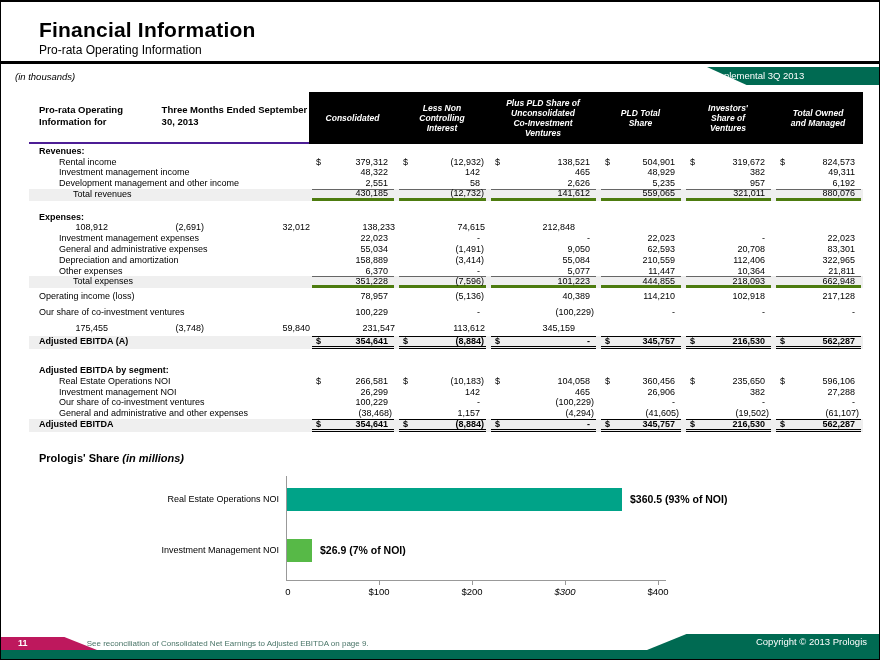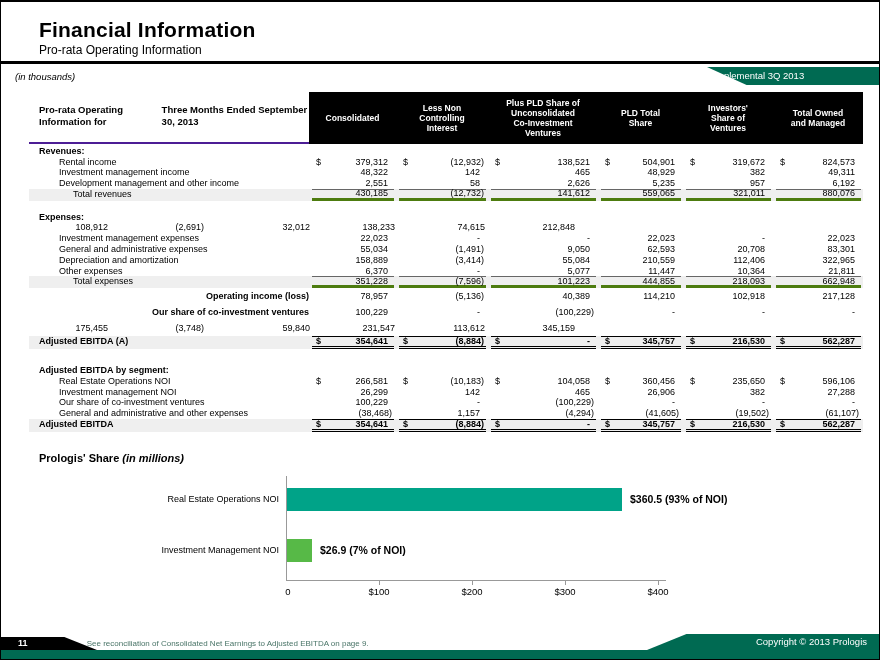--- a/index.html
+++ b/index.html
@@ -21,57 +21,57 @@
   }
   
   .tbl { margin-left:28px; width:834px; }
   .thead { display:flex; height:52px; }
   .tbl-title {
     width:280px; display:flex; flex-direction:row; justify-content:flex-end;
     font-weight:bold; font-size:9.5px; line-height:11.5px; border-bottom:2px solid #4c1d95; padding:0 0 3px 10px;align-items:center;
   }
   .band { width:554px; background:#000; color:#fff; display:flex; }
   .th { display:flex; align-items:center; justify-content:center; text-align:center;
-        font-weight:bold; font-size:8.5px; line-height:10px; white-space:pre-line; }
+        font-weight:bold; font-size:8.5px; line-height:10px; white-space:pre-line;font-style:italic; }
   .c0{width:87px}.c1{width:92px}.c2{width:110px}.c3{width:85px}.c4{width:90px}.c5{width:90px}
   .trow { display:flex; font-size:9px; height:10.8px; line-height:10.8px; }
   .lbl { width:280px; white-space:nowrap; overflow:hidden; }
   .col { position:relative; }
   .inner { height:100%; display:flex; align-items:center; margin:0 2px 0 3px; padding:0 6px 0 4px; }
   .d { min-width:6px; }
   .v { margin-left:auto; }
   .v.neg { margin-right:-4px; }
   .trow.section { height:12.5px; line-height:14px; }
   .trow.section .lbl { padding-left:10px; font-weight:bold; }
   .trow.data .lbl { padding-left:30px; }
   .trow.total { height:12px; line-height:11px; background:#efefef; }
   .trow.total .lbl { padding-left:44px; }
   .trow.total .inner { border-top:1px solid #666; border-bottom:3px solid #4d7c0f; }
   .trow.bold { height:16px; line-height:16px; }
-  .trow.bold .lbl { padding-left:10px; font-weight:bold;text-align:right; }
+  .trow.bold .lbl { padding-left:10px; font-weight:normal; }
   .trow.ebitda { height:13px; line-height:11px; background:#efefef; font-weight:bold; }
   .trow.ebitda .lbl { padding-left:10px; }
   .trow.ebitda .inner { border-top:1px solid #000; border-bottom:3px double #000; }
   .trow.gap { height:9px; } .trow.gap2 { height:14px; }
   
   .chart { position:relative; margin:20px 0 0 38px; width:720px; height:152px; }
   .chart-title { font-size:11px; font-weight:bold; }
   .chart-title .it { font-style:italic; }
   .cat { position:absolute; width:240px; text-align:right; font-size:9px; }
   .bar { position:absolute; height:23px; }
   .barlab { position:absolute; font-size:10.5px; font-weight:bold;text-align:center; }
   .vax { position:absolute; left:247px; top:24px; width:1px; height:104px; background:#999; }
   .hax { position:absolute; left:247px; top:128px; width:380px; height:1px; background:#999; }
   .tick { position:absolute; top:129px; width:1px; height:4px; background:#999; }
   .ticklab { position:absolute; top:134px; width:44px; text-align:center; font-size:9.5px; }
   
   .footnote { position:absolute; left:55px; bottom:11px; font-size:8px; color:#4a7568; }
   .footnote .mk { margin-right:20px; }
   .bottombar { position:absolute; left:0; right:0; bottom:0; height:9px; background:#006a52; }
-  .pagebadge { position:absolute; left:0; bottom:9px; width:96px; height:13px; background:#000000;
+  .pagebadge { position:absolute; left:0; bottom:9px; width:96px; height:13px; background:#be185d;
     clip-path:polygon(0 0,66% 0,100% 100%,0 100%);
     color:#fff; font-size:9px; font-weight:bold; line-height:13px; padding-left:17px; }
   .copyright { position:absolute; right:0; bottom:9px; width:232px; height:16px; background:#006a52;
     clip-path:polygon(17% 0,100% 0,100% 100%,0 100%);
     color:#fff; font-size:9.5px; line-height:16px; text-align:right; padding-right:12px; }
 </style>
 </head>
 <body>
 
 <div class="page">
@@ -875,21 +875,21 @@
         <div class="barlab" style="left: 591px; top: 36px; height: 23px; line-height: 23px;">$360.5 (93% of NOI)</div>
         <div class="cat" style="left: 0px; top: 87px; height: 23px; line-height: 23px;">Investment Management NOI</div>
         <div class="bar" style="left: 248px; top: 87px; width: 25px; background: rgb(87, 185, 71);"></div>
         <div class="barlab" style="left: 281px; top: 87px; height: 23px; line-height: 23px;">$26.9 (7% of NOI)</div>
         <div class="ticklab" style="left: 227px;">0</div>
         <div class="tick" style="left: 340px;"></div>
         <div class="ticklab" style="left: 318px;">$100</div>
         <div class="tick" style="left: 433px;"></div>
         <div class="ticklab" style="left: 411px;">$200</div>
         <div class="tick" style="left: 526px;"></div>
-        <div class="ticklab" style="left: 504px;">$300</div>
+        <div class="ticklab" style="left: 504px; font-style: italic;">$300</div>
         <div class="tick" style="left: 619px;"></div>
         <div class="ticklab" style="left: 597px;">$400</div>
       </div>
   </div>
 
   <div class="footnote">
     <span class="mk">(A)</span><span>See reconciliation of Consolidated Net Earnings to Adjusted EBITDA on page 9.</span>
   </div>
   <div class="bottombar"></div>
   <div class="pagebadge">11</div>

